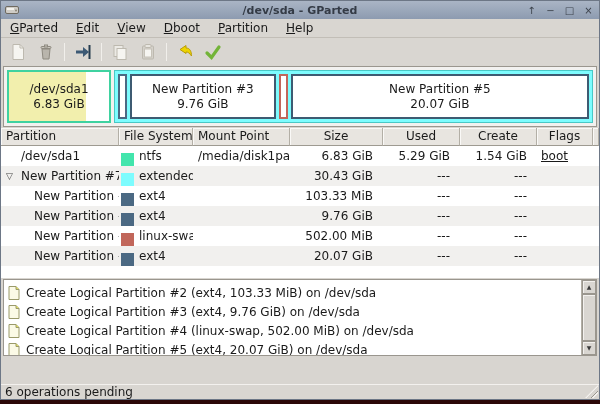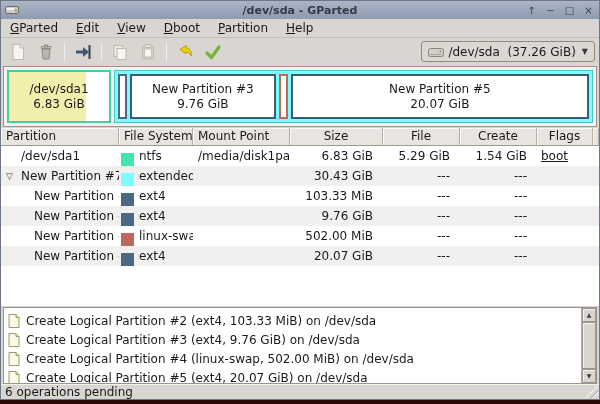--- a/index.html
+++ b/index.html
@@ -149,20 +149,21 @@
   }
 
   
   .statusbar {
     flex: 0 0 15px; height: 15px;
     background: #d9d6d1;
     border-top: 1px solid #f3f1ee;
     display: flex; align-items: flex-start;
     padding-left: 4px; font-size: 12px;
     position: relative;
+    margin-top: 28px;
   }
   .resize-grip {
     position: absolute; right: 1px; bottom: 1px; width: 13px; height: 13px;
     background: repeating-linear-gradient(135deg, transparent 0 3px, #9a968e 3px 4px, #f3f1ee 4px 5px);
     clip-path: polygon(100% 0, 100% 100%, 0 100%);
   }
   .desktop-strip { height: 4px; background: #2b0707; }
 </style>
 </head>
 <body>
@@ -236,29 +237,20 @@
       <svg width="18" height="18" viewBox="0 0 18 18">
           <path d="M4 6.5 L10 2.5 L10 5 C14 5 15.5 8.5 15.5 13 C13.5 10 12 9 10 9 L10 10.5 Z" fill="#edd400" stroke="#b99c0a" stroke-width="1"></path>
         </svg>
     </span>
     <span class="tool-btn">
       <svg width="18" height="18" viewBox="0 0 18 18">
           <path d="M3 10l4.5 4.5L15 4" fill="none" stroke="#73b438" stroke-width="3.2" stroke-linecap="round"></path>
         </svg>
     </span>
     <span class="toolbar-spacer"></span>
-    <span class="device-combo">
-      <svg width="16" height="12" viewBox="0 0 16 12">
-          <rect x="0.5" y="2.5" width="15" height="8" rx="2" fill="#d3d0cb" stroke="#8a867e"></rect>
-          <path d="M2 8.5h12" stroke="#a9a59d"></path>
-          <circle cx="12.5" cy="5.5" r="0.9" fill="#8a867e"></circle>
-        </svg>
-      <span class="combo-label">/dev/sda  (37.26 GiB)</span>
-      <span class="combo-arrow">▼</span>
-    </span>
   </div>
 
   <div class="diskbar-panel">
     <div class="seg seg-sda1" style="border-color: rgb(63, 210, 160);">
       <div class="used-fill"></div>
       <div class="seg-label">
         <div>/dev/sda1</div>
         <div>6.83 GiB</div>
       </div>
     </div>
@@ -279,21 +271,21 @@
       </div>
     </div>
   </div>
 
   <div class="ptable">
     <div class="thead">
       <div class="th">Partition</div>
       <div class="th">File System</div>
       <div class="th">Mount Point</div>
       <div class="th center">Size</div>
-      <div class="th center">File</div>
+      <div class="th center">Used</div>
       <div class="th center">Create</div>
       <div class="th center">Flags</div>
       <div class="th"></div>
     </div>
 
     <div class="trow">
       <div class="td part lvl0">/dev/sda1</div>
       <div class="td fs">
           <span class="swatch" style="background-color: rgb(66, 229, 172);"></span>
           <span>ntfs</span>

